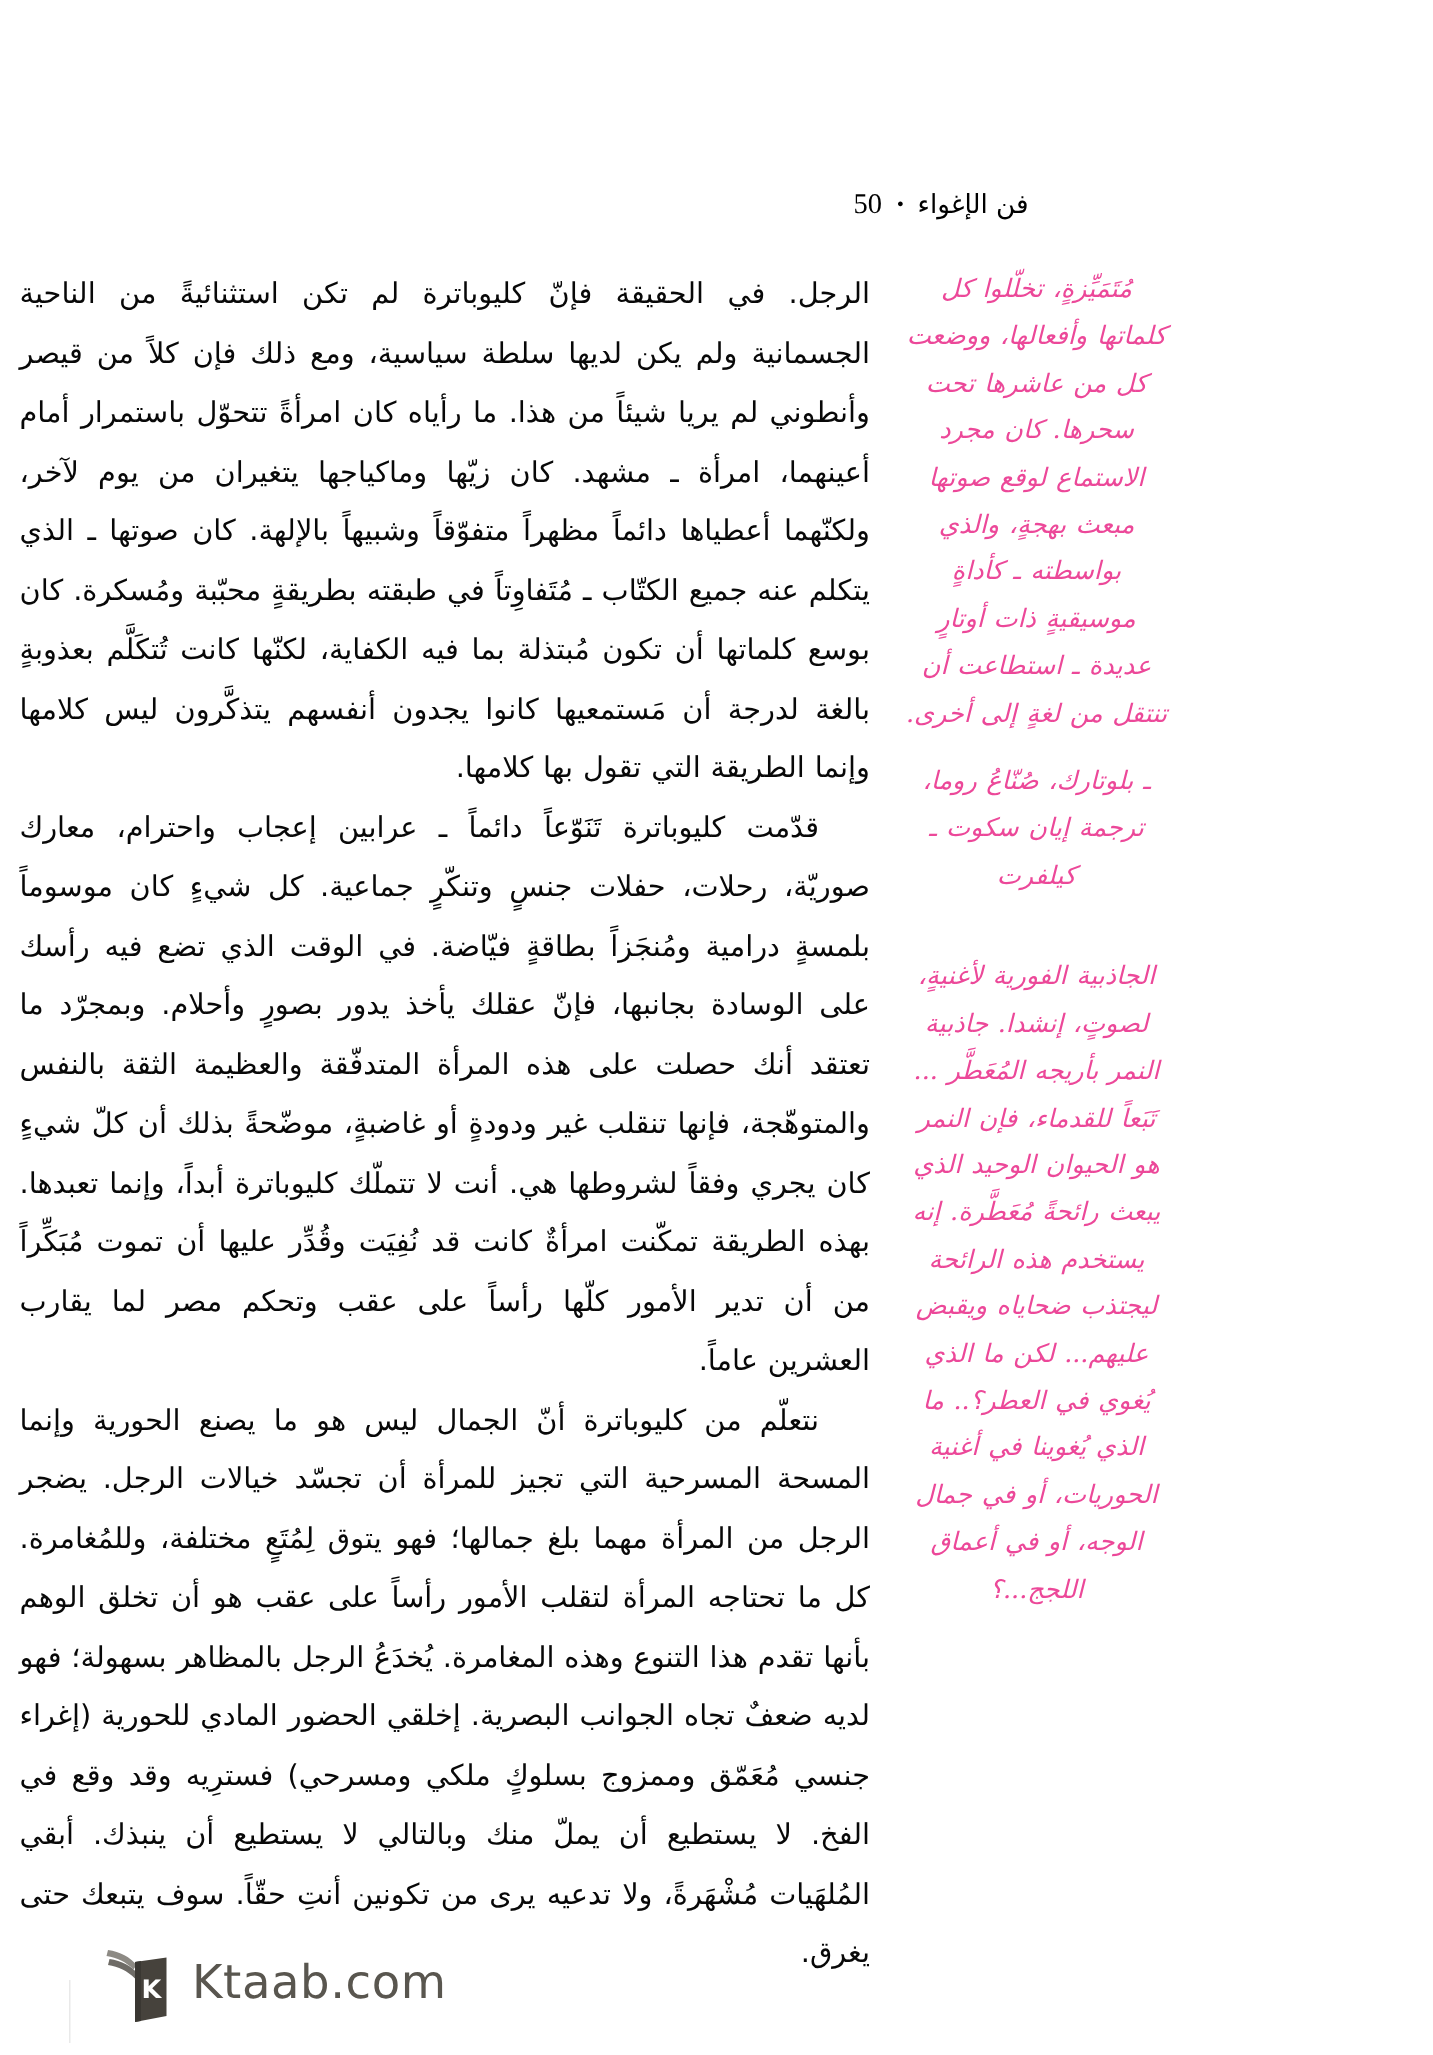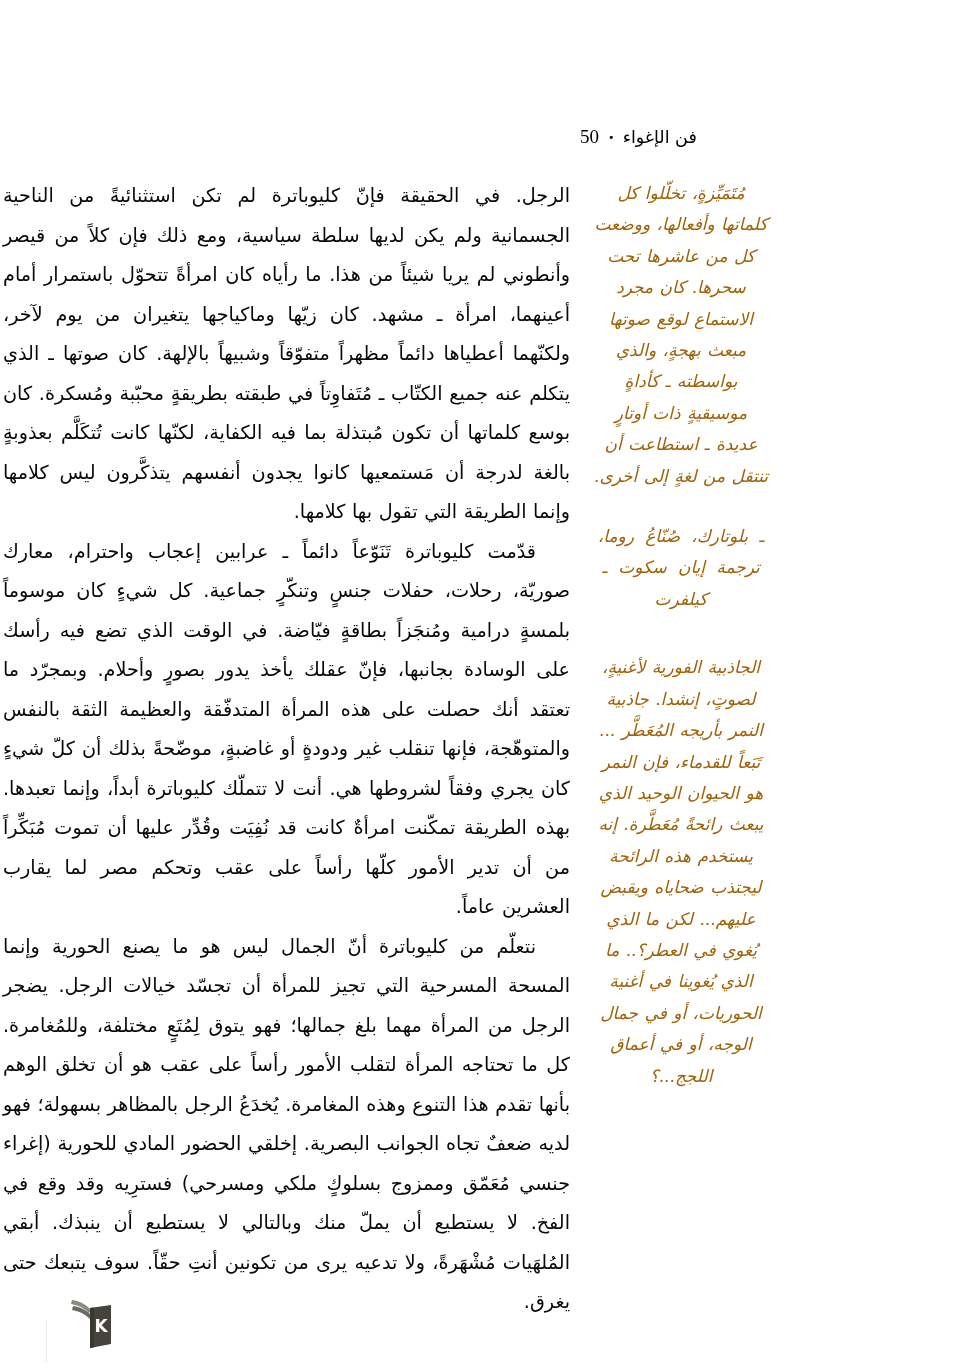--- a/index.html
+++ b/index.html
@@ -17,21 +17,21 @@
     overflow: hidden;
     font-family: "DejaVu Sans", "Liberation Sans", sans-serif;
     color: #000000;
     box-sizing: border-box;
   }
 
   
   .running-head {
     position: absolute;
     top: 126px;
-    right: 95px;
+    right: 106px;
     width: 280px;
     text-align: left;
     direction: rtl;
     font-size: 17.5px;
     line-height: 1.2;
     white-space: nowrap;
     letter-spacing: 0.2px;
   }
   .running-head .rh-title {
     font-family: "DejaVu Sans", "Liberation Sans", sans-serif;
@@ -45,21 +45,21 @@
   }
   .running-head .rh-page {
     font-family: "Liberation Serif", "DejaVu Serif", serif;
     font-size: 19px;
   }
 
   
   .body-wrap {
     position: absolute;
     top: 176px;
-    left: 6px;
+    left: 16px;
     width: 854px;
     height: 1110px;
   }
 
   
   .main-column {
     position: absolute;
     top: 0;
     right: 290px;            
     width: 567px;
@@ -88,30 +88,29 @@
     position: absolute;
     top: 2px;
     right: 90px;
     width: 178px;
     direction: rtl;
     text-align: center;
     font-family: "DejaVu Serif", "Liberation Serif", serif;
     font-style: italic;
     font-size: 17px;
     line-height: 31.4px;
-    color: #a16207;
+    color: #ec4899;
     word-spacing: 1px;
   }
   .side-block {
     margin: 0;
   }
   .side-block.quote-one { margin-top: 0; }
   .side-block.attribution {
-    margin-top: 30px;
-    font-family: Liberation Mono, monospace;
+    margin-top: 14px;
   }
   .side-block.quote-two {
     margin-top: 36px;
   }
 
   
   .watermark {
     position: absolute;
     left: 70px;
     bottom: 20px;
@@ -179,15 +178,16 @@
         <path d="M2 6 C10 7 17 11 21 16 L19 19 C14 14 8 11 1 10 Z" fill="#8d8a84"></path>
         <path d="M3 12 C11 13 18 17 22 22 L20 25 C15 20 9 17 2 16 Z" fill="#6e6b66"></path>
 
         <path d="M20 14 L41 11 L41 50 L20 54 Z" fill="#46423c"></path>
 
         <path d="M20 14 L24 13.4 L24 53.3 L20 54 Z" fill="#3a3732"></path>
 
         <text x="31" y="38" font-family="DejaVu Sans, Liberation Sans, sans-serif" font-size="17" font-weight="bold" fill="#ffffff" text-anchor="middle">K</text>
       </svg>
     </span>
+    <span class="wm-text">Ktaab.com</span>
   </div>
 
 </div>
 
 </body></html>

